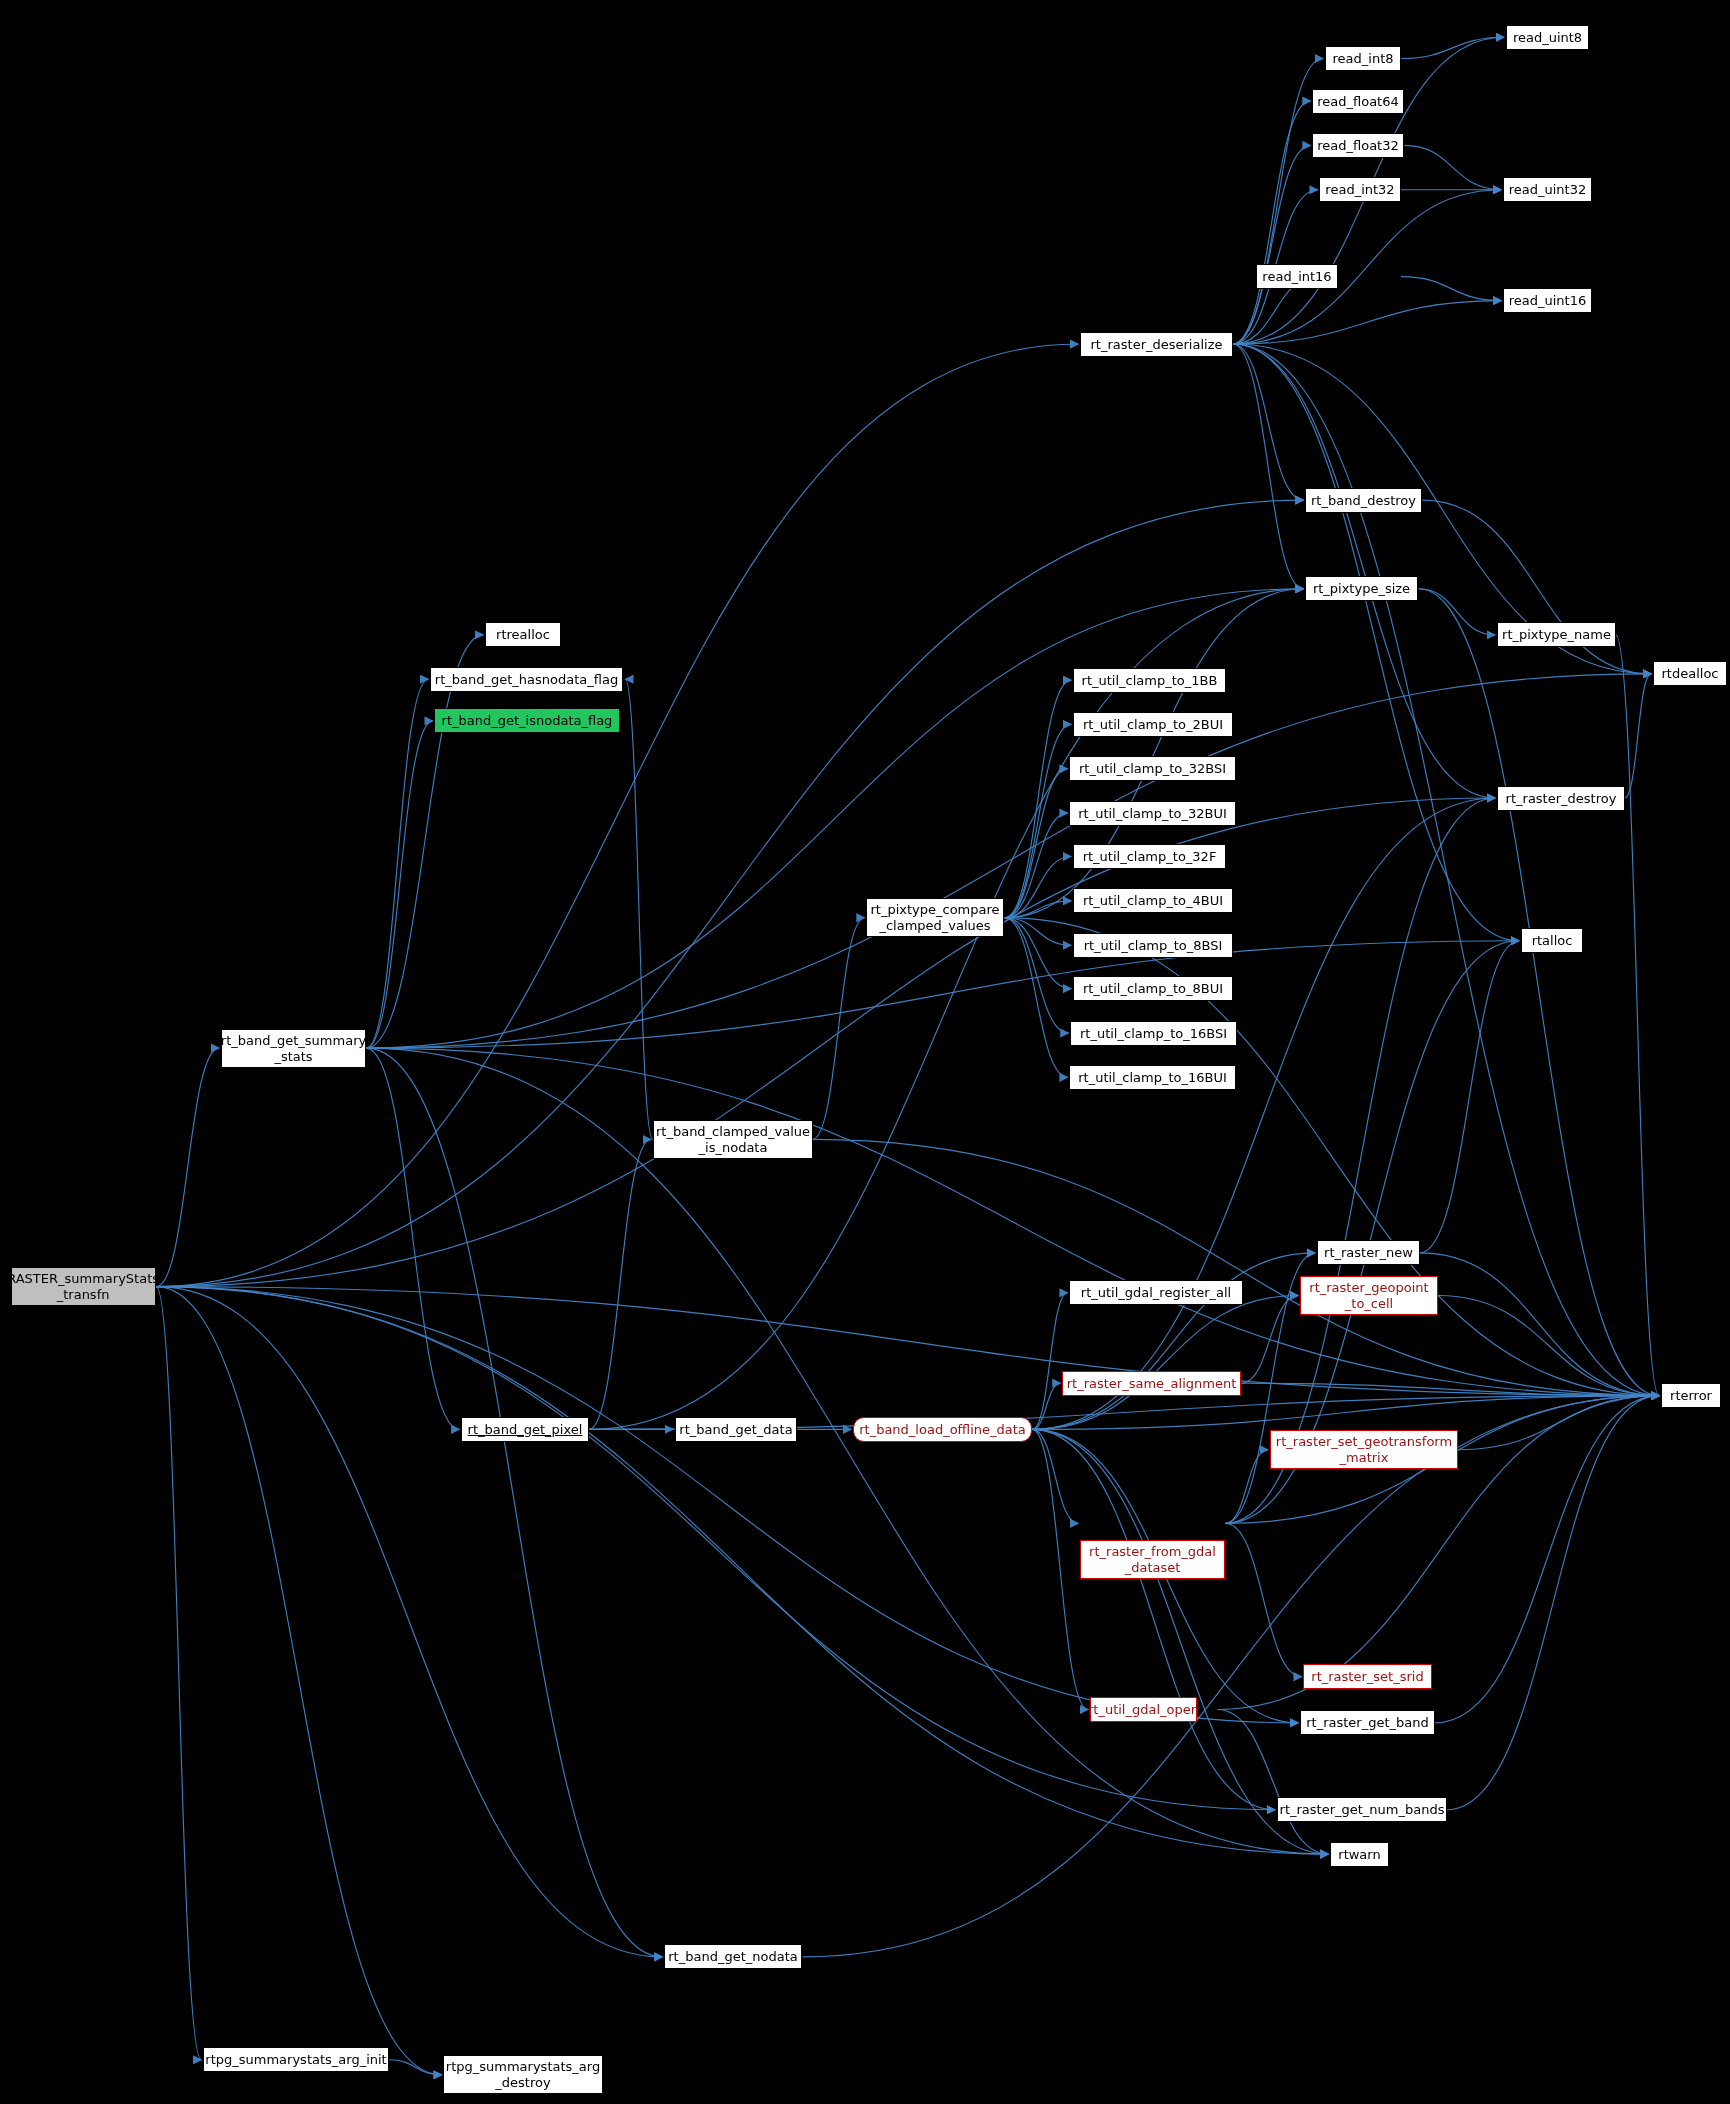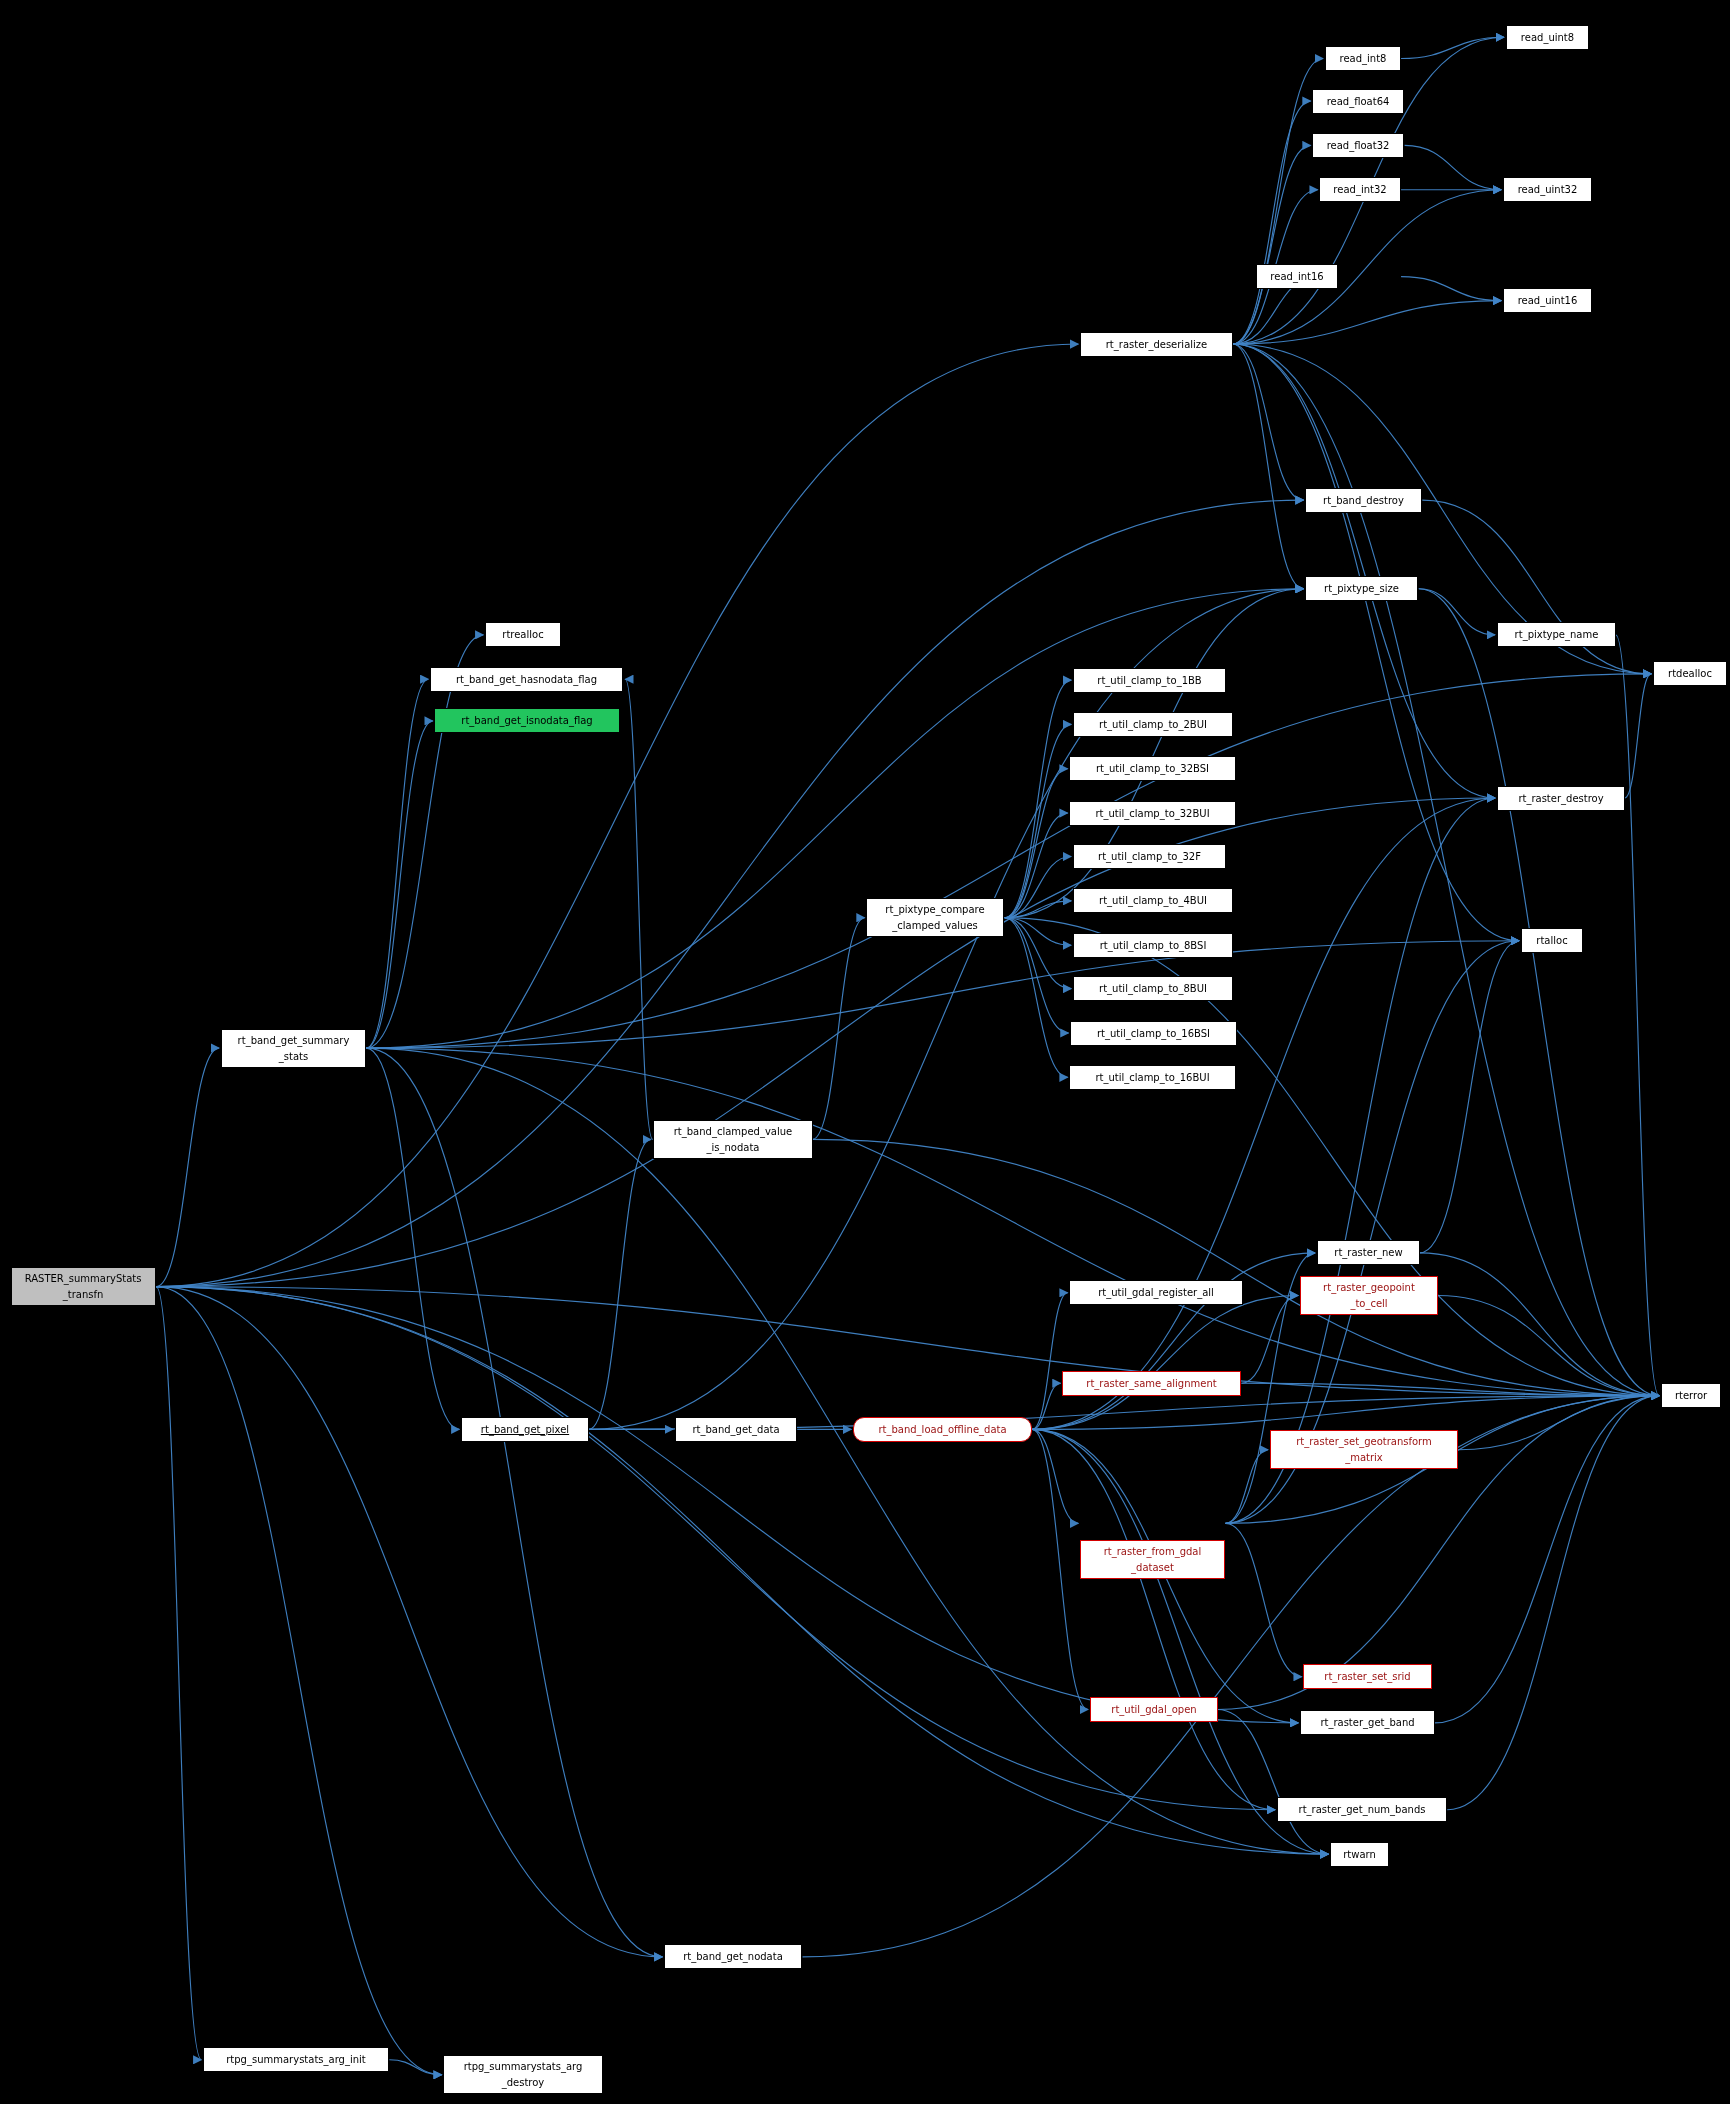--- a/index.html
+++ b/index.html
@@ -30,21 +30,21 @@
     position: absolute;
     z-index: 2;
     box-sizing: border-box;
     display: flex;
     flex-direction: column;
     align-items: center;
     justify-content: center;
     background: #ffffff;
     border: 0.9px solid #000000;
     color: #000000;
-    font-size: 10px;
+    font-size: 13px;
     line-height: 16px;
     white-space: nowrap;
     text-align: left;
     padding: 0.9px 3.5px;
   }
   .node.current {
     background: #bfbfbf;
   }
   .node.truncated {
     border: 1.8px solid #d40000;
@@ -282,21 +282,21 @@
         <div>rt_raster_set_geotransform</div>
         <div>_matrix</div>
       </div>
       <div class="node truncated" style="left: 1080px; top: 1504px; width: 145px; height: 39px; border-color: rgb(212, 0, 0); margin-top: 36px;">
         <div>rt_raster_from_gdal</div>
         <div>_dataset</div>
       </div>
       <div class="node truncated" style="left: 1303px; top: 1664px; width: 129px; height: 25px; border-color: rgb(212, 0, 0);">
         <div>rt_raster_set_srid</div>
       </div>
-      <div class="node truncated" style="left: 1090px; top: 1697px; width: 128px; height: 25px; border-color: rgb(212, 0, 0);">
+      <div class="node truncated" style="left: 1090px; top: 1697px; width: 107px; height: 25px; border-color: rgb(212, 0, 0);">
         <div>rt_util_gdal_open</div>
       </div>
       <div class="node" style="left: 1300px; top: 1710px; width: 135px; height: 25px; background: rgb(255, 255, 255); border-color: rgb(0, 0, 0);">
         <div>rt_raster_get_band</div>
       </div>
       <div class="node" style="left: 1277px; top: 1797px; width: 170px; height: 25px; background: rgb(255, 255, 255); border-color: rgb(0, 0, 0);">
         <div>rt_raster_get_num_bands</div>
       </div>
       <div class="node" style="left: 1330px; top: 1842px; width: 59px; height: 25px; background: rgb(255, 255, 255); border-color: rgb(0, 0, 0);">
         <div>rtwarn</div>

